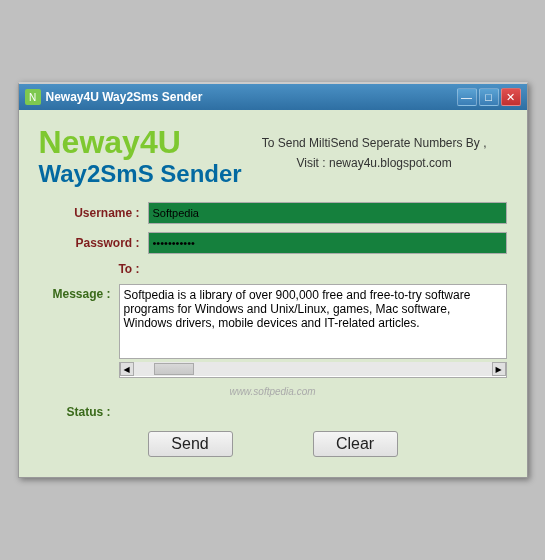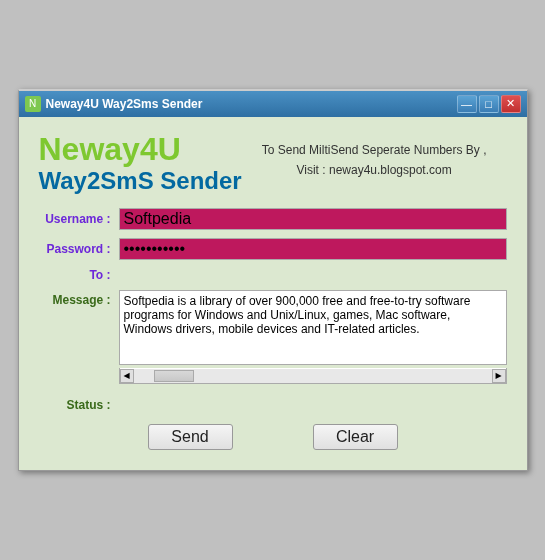--- a/index.html
+++ b/index.html
@@ -128,31 +128,32 @@
       align-items: center;
       margin-bottom: 8px;
     }
 
     .form-label {
       width: 80px;
       text-align: right;
       padding-right: 8px;
       font-size: 12px;
       font-weight: bold;
-      color: #6d28d9;
+      color: #7f1d1d;
       flex-shrink: 0;
+      margin-left: 29px;
     }
 
     .form-input {
       flex: 1;
       height: 22px;
       border: 1px solid #aaa;
-      background: #be185d;
+      background: #15803d;
       padding: 2px 4px;
-      font-size: 16px;
+      font-size: 11px;
       font-family: inherit;
       outline: none;
     }
 
     .message-row {
       display: flex;
       align-items: flex-start;
       margin-bottom: 8px;
     }
 
@@ -328,20 +329,21 @@
           <div class="scrollbar-area">
             <div class="h-scroll-btn">◀</div>
             <div class="h-scroll-track">
               <div class="h-scroll-thumb"></div>
             </div>
             <div class="h-scroll-btn">▶</div>
           </div>
         </div>
       </div>
 
+      <div class="watermark">www.softpedia.com</div>
 
       <div class="status-row">
         <div class="status-label">Status :</div>
         <div class="status-value"></div>
       </div>
 
       <div class="button-row">
         <button class="action-btn">Send</button>
         <button class="action-btn">Clear</button>
       </div>

